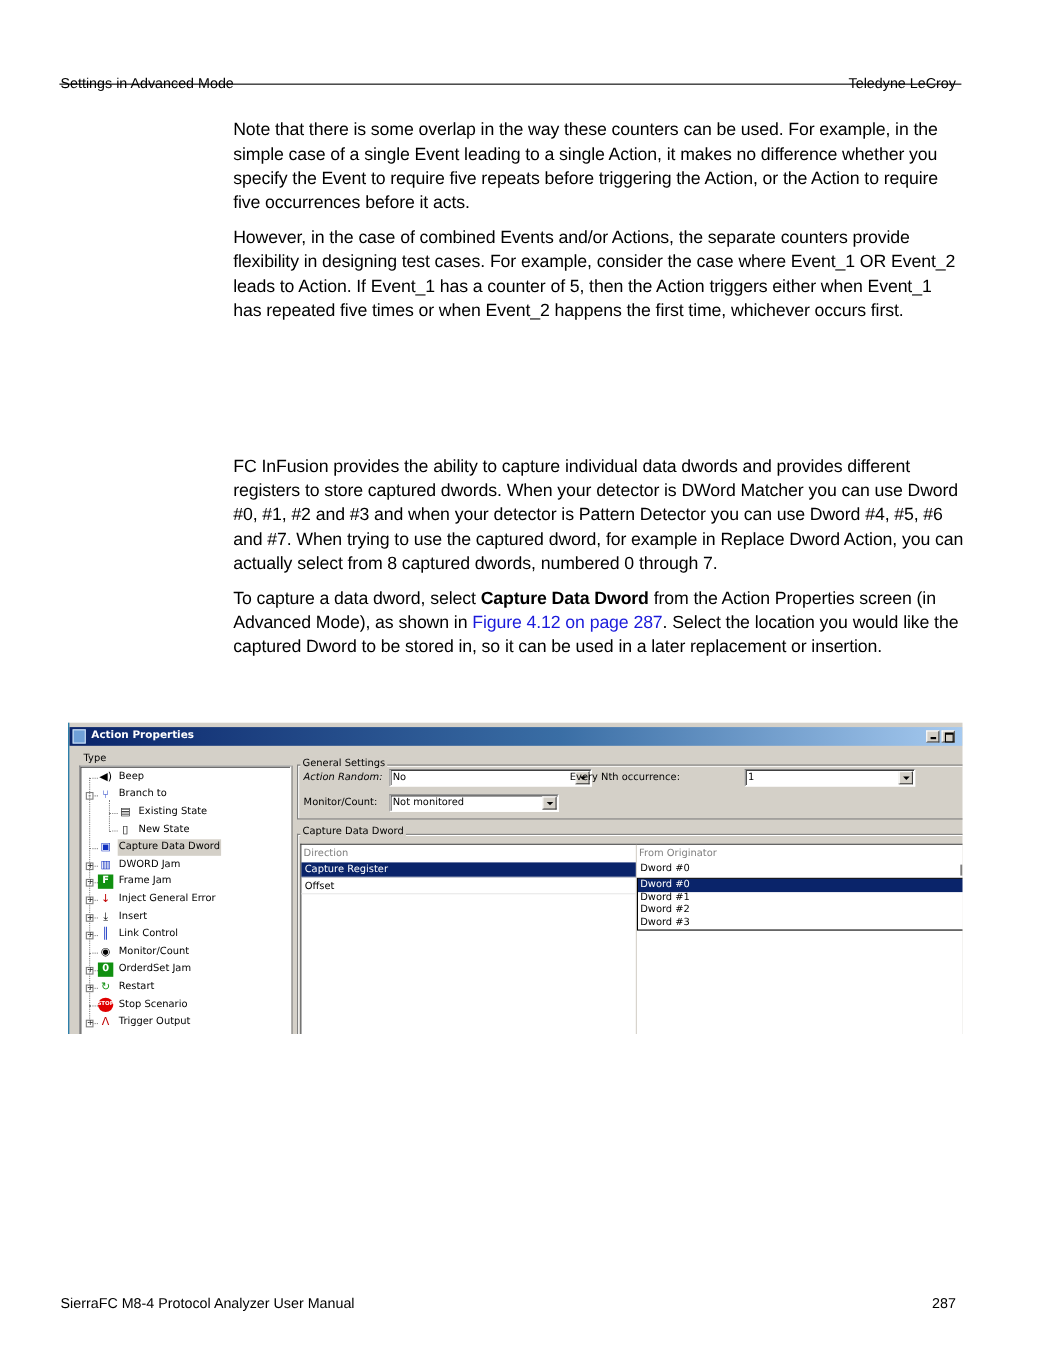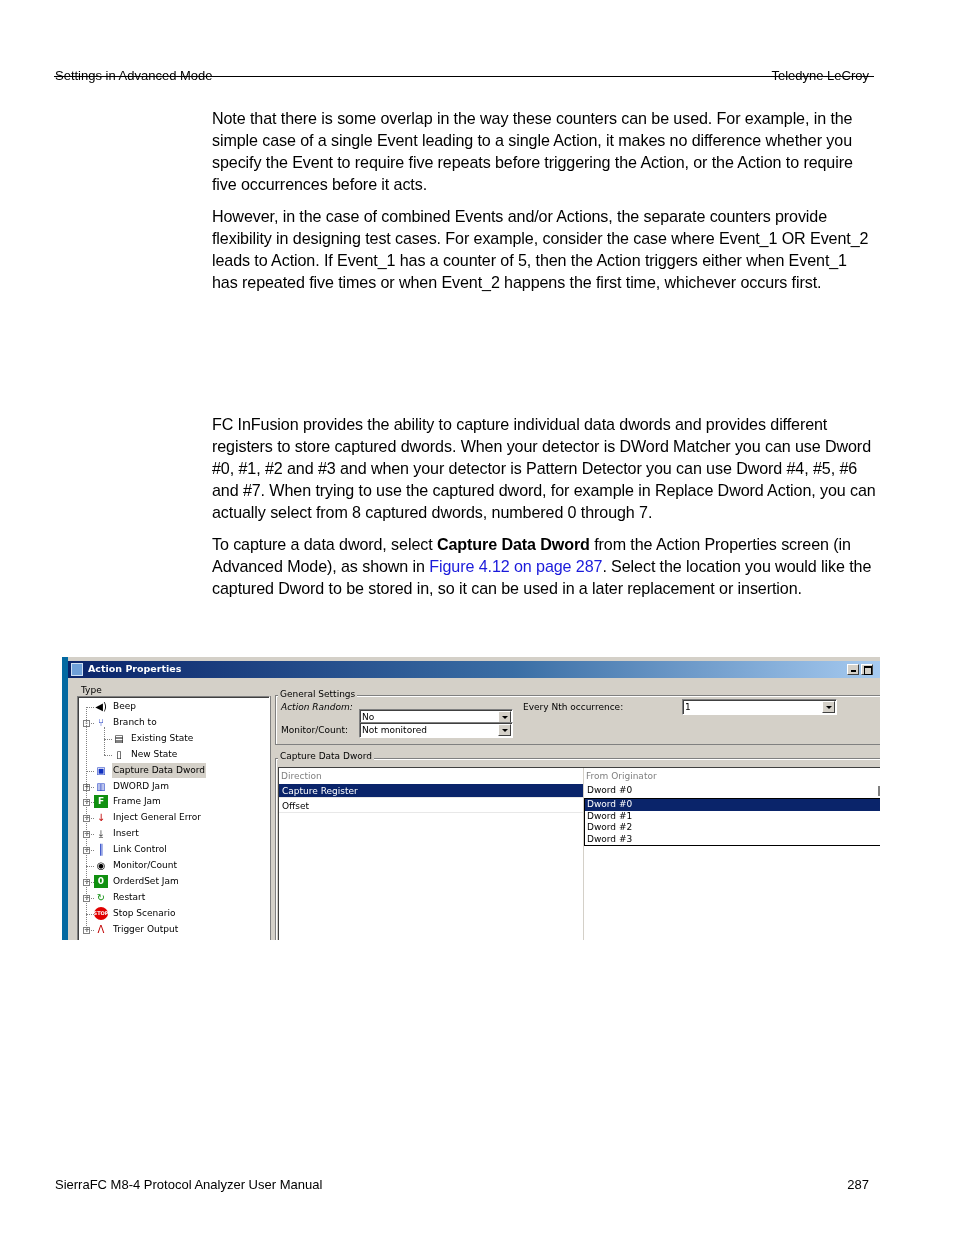--- a/index.html
+++ b/index.html
@@ -14,21 +14,21 @@
   .ftr-right { right: 85px; }
   .body-text { position: absolute; left: 196px; width: 680px; font-size: 16.1px; line-height: 22px; letter-spacing: -0.1px; }
   .body-text p { margin: 0 0 10px 16px; }
   .link { color: #1a1adb; }
   .block1 { top: 107px; }
   .block2 { top: 413px; }
   .block3 { top: 1009px; }
 
   
   .dlg { position: absolute; left: 62px; top: 657px; width: 812px; height: 283px; background: #d4d0c8;
-         font-family: "DejaVu Sans", sans-serif; font-size: 9px; overflow: hidden; border-left: 6px solid #0369a1; }
+         font-family: "DejaVu Sans", sans-serif; font-size: 9px; overflow: hidden; border-left: 1px solid #0369a1; }
   .titlebar { position: absolute; left: 0; top: 4px; width: 812px; height: 17px;
               background: linear-gradient(to right, #0a246a 0%, #3a6ea5 55%, #a6caf0 100%); }
   .title-icon { position: absolute; left: 3px; top: 2px; width: 12px; height: 13px; background: #6fa0d8; border: 1px solid #cfe0f5; box-sizing: border-box; }
   .title-text { position: absolute; left: 20px; top: 2px; color: #fff; font-weight: bold; font-size: 9.5px; }
   .tb-btn { position: absolute; top: 3px; width: 12px; height: 11px; background: #d4d0c8; border: 1px solid; border-color: #fff #404040 #404040 #fff; box-sizing: border-box; }
   .tb-min { left: 779px; }
   .tb-max { left: 793px; }
   .tb-min::after { content: ""; position: absolute; left: 3px; bottom: 2px; width: 5px; height: 2px; background: #000; }
   .tb-max::after { content: ""; position: absolute; left: 2px; top: 1px; width: 6px; height: 6px; border: 1px solid #000; border-top-width: 2px; }
 
@@ -177,21 +177,21 @@
         <span class="lbl">Trigger Output</span>
       </div>
       <div class="dots-v" style="left: 8px; top: 10px; height: 222.6px;"></div>
       <div class="dots-v" style="left: 26px; top: 29.9px; height: 27.8px;"></div>
     </div>
   <div class="scroll-edge"></div>
 
   <div class="group" style="left:207px; top:38px; width:610px; height:48px;"></div>
   <div class="group-label" style="left:210px; top:32px;">General Settings</div>
   <div class="field-label" style="left:213px; top:45px;font-style:italic;">Action Random:</div>
-  <div class="combo" style="left:291px; top:52px; width:154px;">
+  <div class="combo" style="left:291px; top:42px; width:184px;">
     <span class="val">No</span>
     <span class="arrow"></span>
   </div>
   <div class="field-label" style="left:455px; top:45px;">Every Nth occurrence:</div>
   <div class="combo" style="left:614px; top:42px; width:155px;">
     <span class="val">1</span>
     <span class="arrow"></span>
   </div>
   <div class="field-label" style="left:213px; top:68px;">Monitor/Count:</div>
   <div class="combo" style="left:291px; top:65px; width:154px;">

